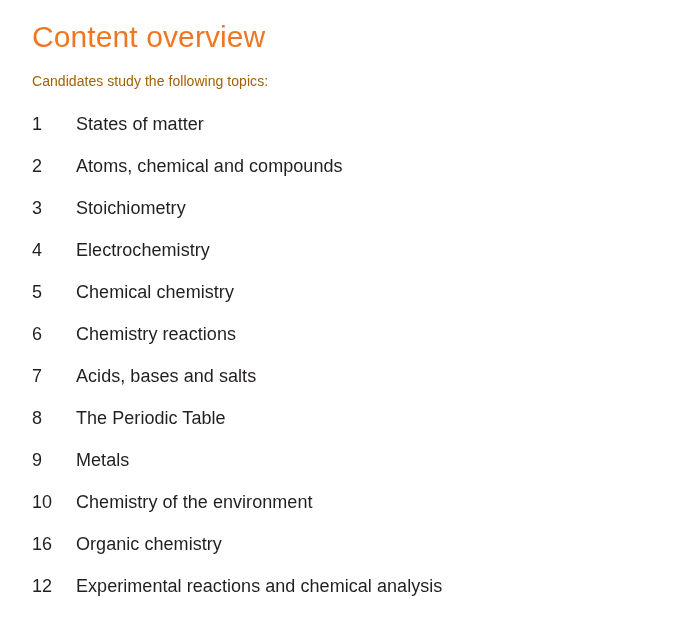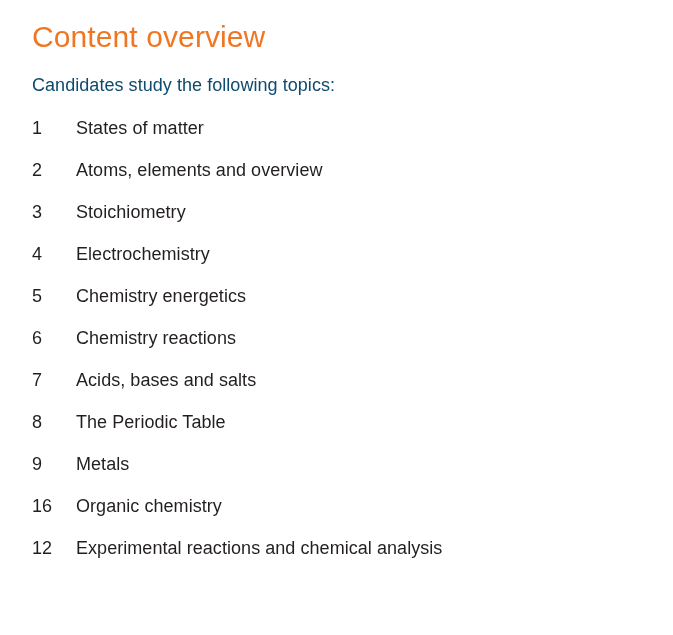--- a/index.html
+++ b/index.html
@@ -23,23 +23,23 @@
   .page-title {
     color: #ef7622;
     font-size: 30px;
     font-weight: 400;
     letter-spacing: 0.1px;
     margin: 0 0 0 0;
     padding-top: 8px;
     line-height: 38px;
   }
   .intro {
-    font-size: 18px;
+    font-size: 14px;
     line-height: 22px;
-    color: #0c4a6e;
+    color: #a16207;
     margin-bottom: 0;
     letter-spacing: 0.05px;
   }
   .topic-list {
     margin-top: 22px;
   }
   .topic-row {
     display: flex;
     align-items: baseline;
     height: 42px;
@@ -67,36 +67,36 @@
 
   <div class="topic-list">
 
     <div class="topic-row">
       <span class="topic-num">1</span>
       <span class="topic-label">States of matter</span>
     </div>
 
     <div class="topic-row">
       <span class="topic-num">2</span>
-      <span class="topic-label">Atoms, elements and overview</span>
+      <span class="topic-label">Atoms, chemical and compounds</span>
     </div>
 
     <div class="topic-row">
       <span class="topic-num">3</span>
       <span class="topic-label">Stoichiometry</span>
     </div>
 
     <div class="topic-row">
       <span class="topic-num">4</span>
       <span class="topic-label">Electrochemistry</span>
     </div>
 
     <div class="topic-row">
       <span class="topic-num">5</span>
-      <span class="topic-label">Chemistry energetics</span>
+      <span class="topic-label">Chemical chemistry</span>
     </div>
 
     <div class="topic-row">
       <span class="topic-num">6</span>
       <span class="topic-label">Chemistry reactions</span>
     </div>
 
     <div class="topic-row">
       <span class="topic-num">7</span>
       <span class="topic-label">Acids, bases and salts</span>
@@ -105,20 +105,24 @@
     <div class="topic-row">
       <span class="topic-num">8</span>
       <span class="topic-label">The Periodic Table</span>
     </div>
 
     <div class="topic-row">
       <span class="topic-num">9</span>
       <span class="topic-label">Metals</span>
     </div>
 
+    <div class="topic-row">
+      <span class="topic-num">10</span>
+      <span class="topic-label">Chemistry of the environment</span>
+    </div>
 
     <div class="topic-row">
       <span class="topic-num">16</span>
       <span class="topic-label">Organic chemistry</span>
     </div>
 
     <div class="topic-row">
       <span class="topic-num">12</span>
       <span class="topic-label">Experimental reactions and chemical analysis</span>
     </div>

